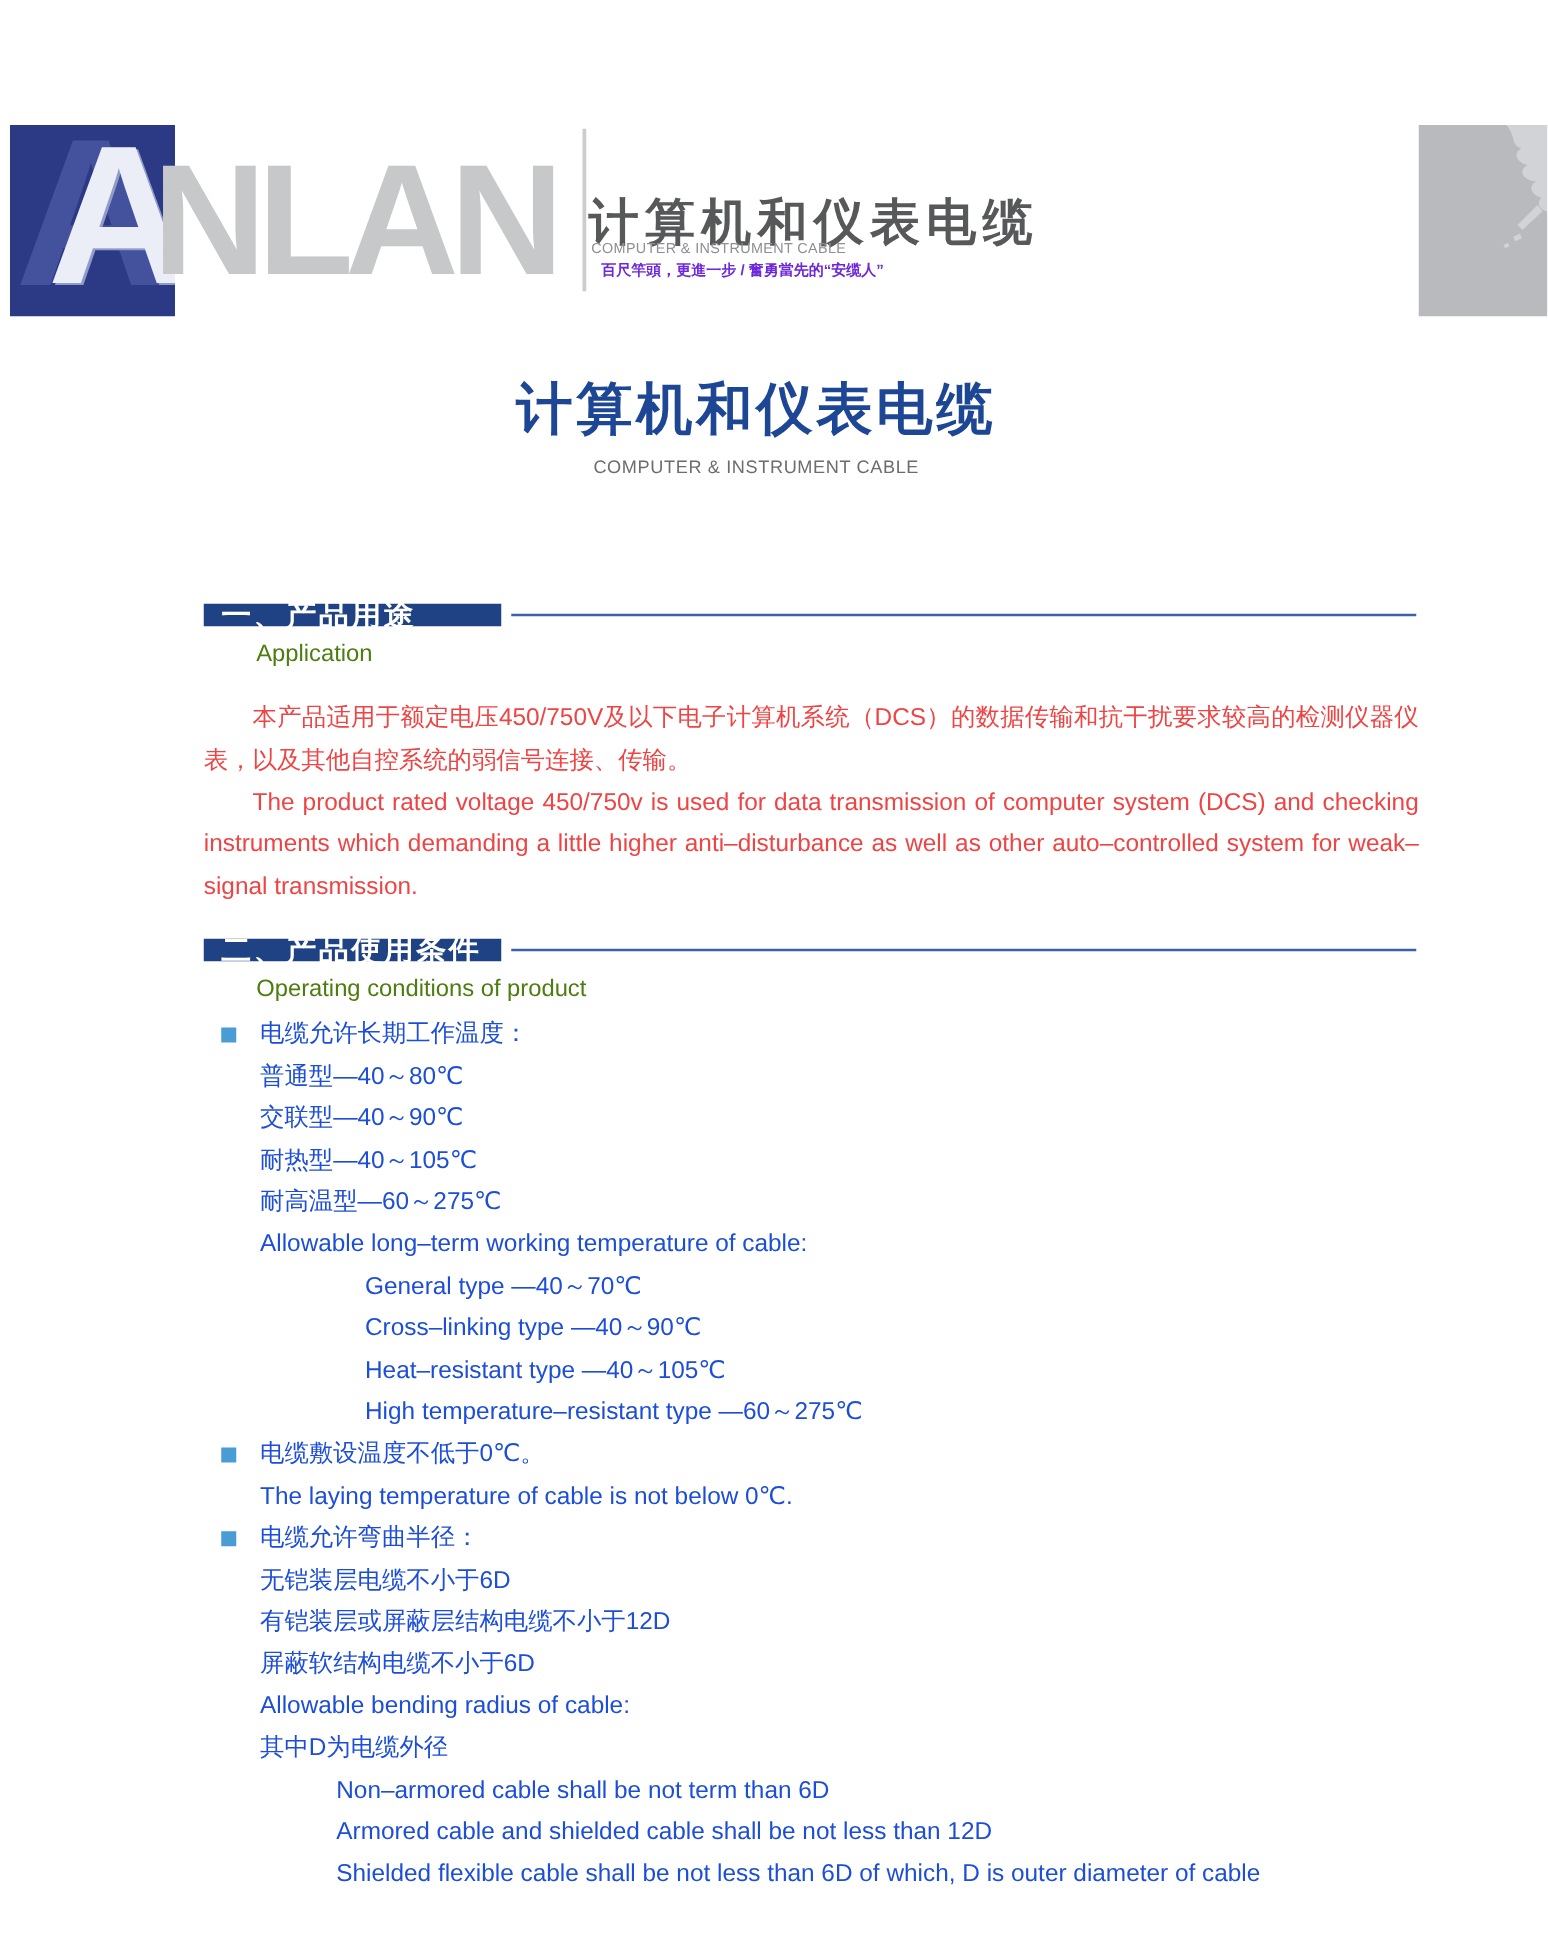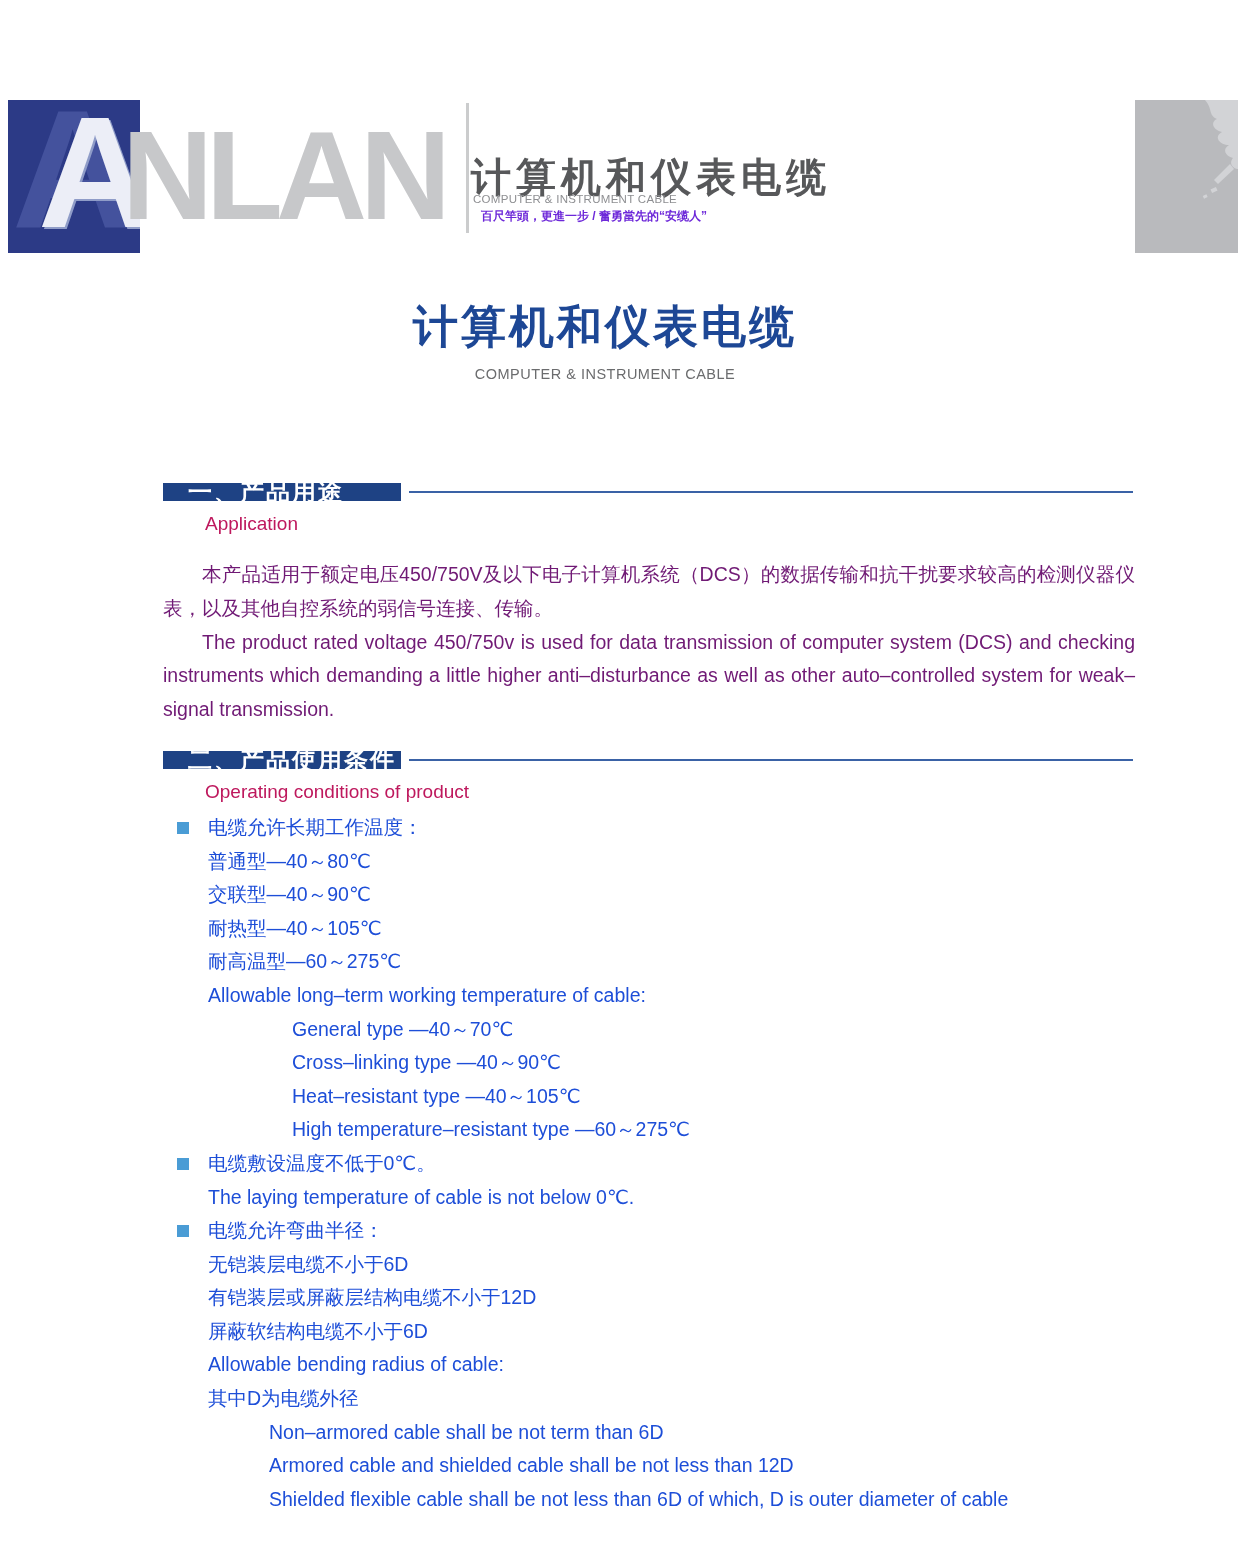--- a/index.html
+++ b/index.html
@@ -24,28 +24,28 @@
 
   
   .main-title{position:absolute;left:0;top:297px;width:1210px;text-align:center;}
   .main-title-cn{font-size:45px;font-weight:bold;color:#1d4795;letter-spacing:3px;}
   .main-title-en{margin-top:9px;font-size:14.5px;color:#6b6c6e;letter-spacing:0.5px;}
 
   
   .content{position:absolute;left:163px;top:475px;width:972px;}
   .sec-header{display:flex;align-items:center;height:34px;}
   .sec-badge{
-    width:238px;height:18px;box-sizing:border-box;padding-left:25px;
+    width:238px;height:18px;box-sizing:border-box;padding-left:14px;
     background:#1e4284;color:#ffffff;font-size:24px;font-weight:bold;letter-spacing:2px;
     display:flex;align-items:center;flex:none;white-space:nowrap;
   }
   .sec-rule{flex:1;height:2px;background:#3a62a6;margin-left:8px;margin-right:2px;}
-  .sec-sub{margin:4px 0 0 42px;font-size:19px;color:#be185d;line-height:22px;}
+  .sec-sub{margin:4px 0 0 42px;font-size:19px;color:#4d7c0f;line-height:22px;}
 
-  .para{font-size:19.5px;line-height:33.8px;text-align:justify;text-indent:2em;color:#701a75;}
+  .para{font-size:19.5px;line-height:33.8px;text-align:justify;text-indent:2em;color:#ef4444;}
   .para-cn{margin:23px 0 0 0;}
   .para-en{margin:0;}
   .sec2{margin-top:16px;}
 
   .doc-list{margin-top:8px;font-size:19.5px;color:#1d4ed8;}
   .doc-list .line{line-height:33.6px;}
   .li-head{position:relative;padding-left:45px;}
   .li-head .bullet{position:absolute;left:14px;top:11px;width:12px;height:12px;background:#4a9cd5;}
   .ind-0{padding-left:45px;}
   .ind-1{padding-left:129px;}

